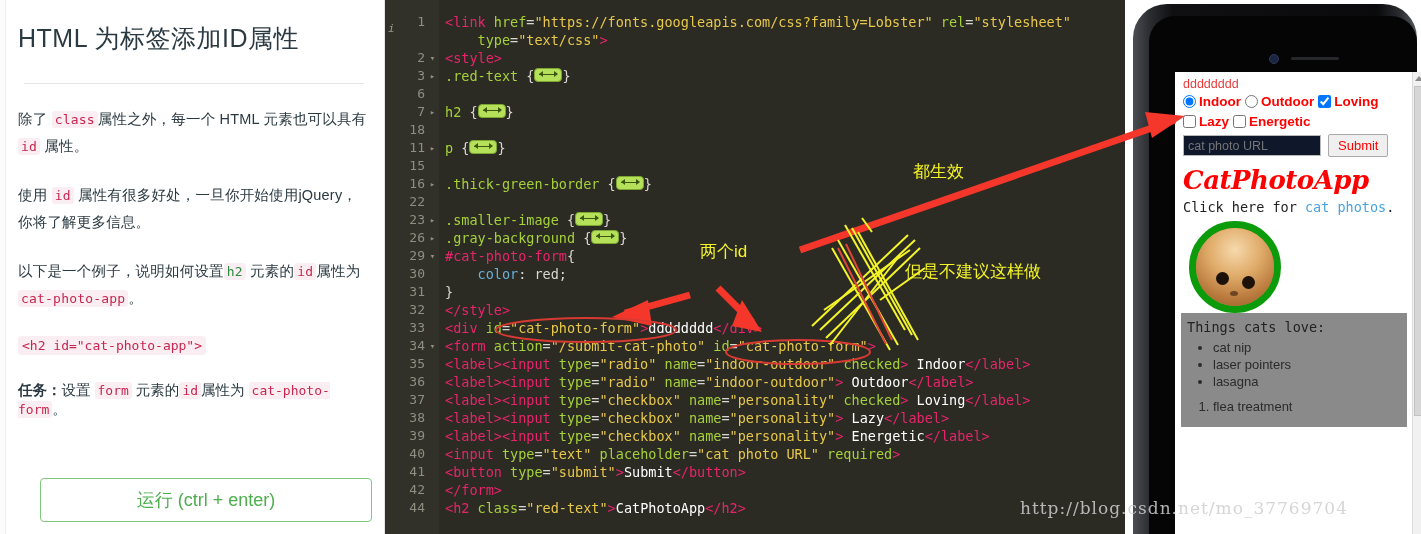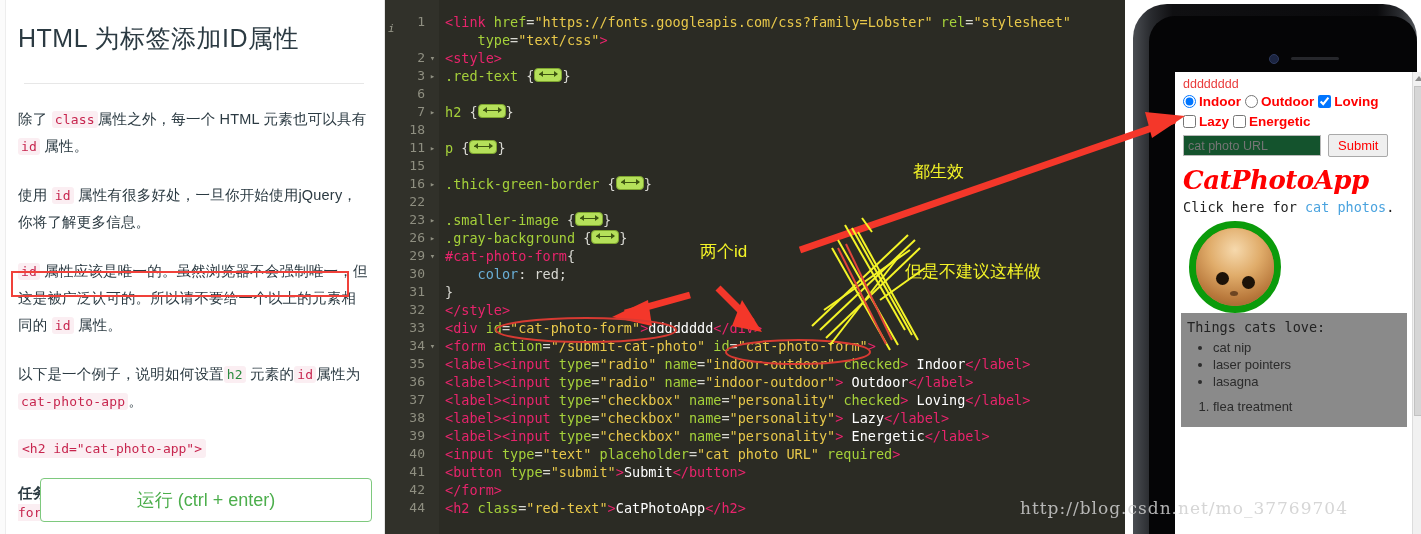--- a/index.html
+++ b/index.html
@@ -183,21 +183,21 @@
   .form-row{
     display:flex;align-items:center;gap:4px;margin:2px 0 5px 2px;
     font-weight:bold;color:#ff0000;font-size:13.5px;
     font-family:"Liberation Sans",sans-serif;
   }
   .form-row label{display:flex;align-items:center;gap:3px;cursor:pointer;}
   .form-row input{margin:0;}
   #url-row{display:flex;align-items:center;gap:7px;margin:0 0 8px 2px;}
   #url-input{
     width:138px;height:21px;border:1px solid #b9b9b9;box-sizing:border-box;
-    font-size:12.5px;color:#999;padding:0 4px;background:#14532d;
+    font-size:12.5px;color:#999;padding:0 4px;background:#0f172a;
     font-family:"Liberation Sans",sans-serif;
   }
   #submit-btn{
     height:23px;padding:0 9px;border:1px solid #a9a9a9;background:#efefef;
     color:#ff0000;font-size:13px;cursor:pointer;border-radius:2px;
     font-family:"Liberation Sans",sans-serif;
   }
   #app-title{
     color:#ff0000;font-size:26px;font-weight:bold;font-style:italic;
     font-family:"DejaVu Serif","Liberation Serif",serif;
@@ -254,24 +254,20 @@
     <div id="title-rule"></div>
 
     <div class="para">
       <span>除了 </span><code class="inline">class</code><span>属性之外，每一个 HTML 元素也可以具有 </span><code class="inline">id</code><span> 属性。</span>
     </div>
 
     <div class="para">
       <span>使用 </span><code class="inline">id</code><span> 属性有很多好处，一旦你开始使用jQuery，你将了解更多信息。</span>
     </div>
 
-    <div class="para" id="unique-note">
-      <div id="unique-box"></div>
-      <code class="inline">id</code><span> 属性应该是唯一的。虽然浏览器不会强制唯一，但这是被广泛认可的。所以请不要给一个以上的元素相同的 </span><code class="inline">id</code><span> 属性。</span>
-    </div>
 
     <div class="para">
       <span>以下是一个例子，说明如何设置</span><code class="inline green">h2</code><span> 元素的</span><code class="inline">id</code><span>属性为</span><code class="inline">cat-photo-app</code><span>。</span>
     </div>
 
     <div id="code-sample">&lt;h2 id="cat-photo-app"&gt;</div>
 
     <div id="task-line">
       <span id="task-label">任务：</span><span>设置 </span><code class="inline">form</code><span> 元素的</span><code class="inline">id</code><span>属性为 </span><code class="inline">cat-photo-form</code><span>。</span>
     </div>

